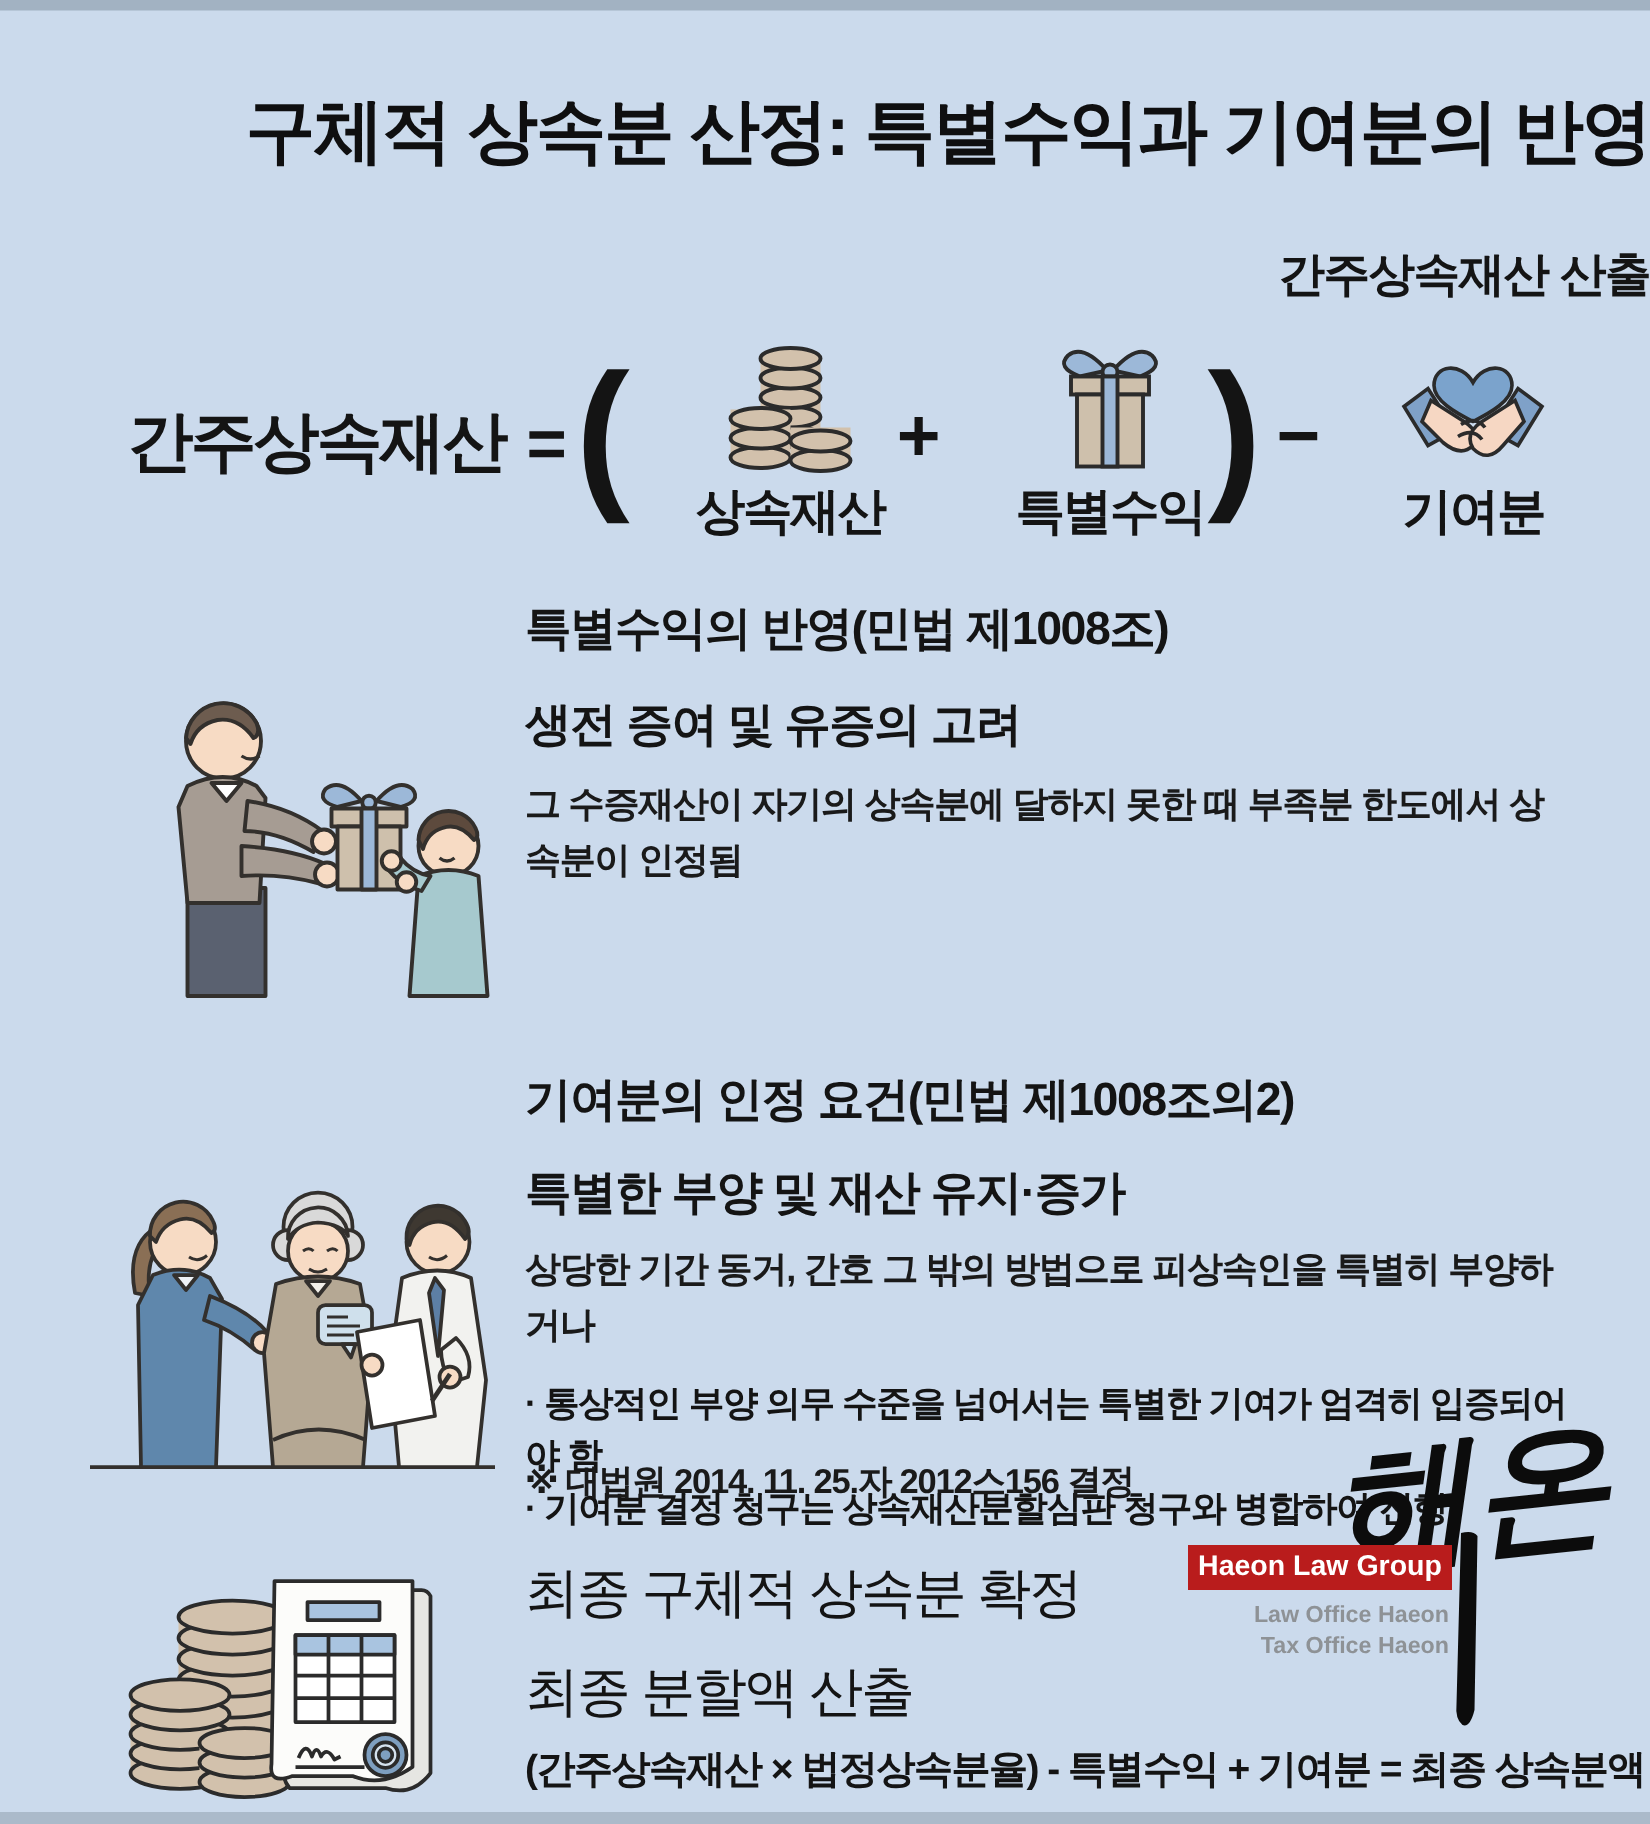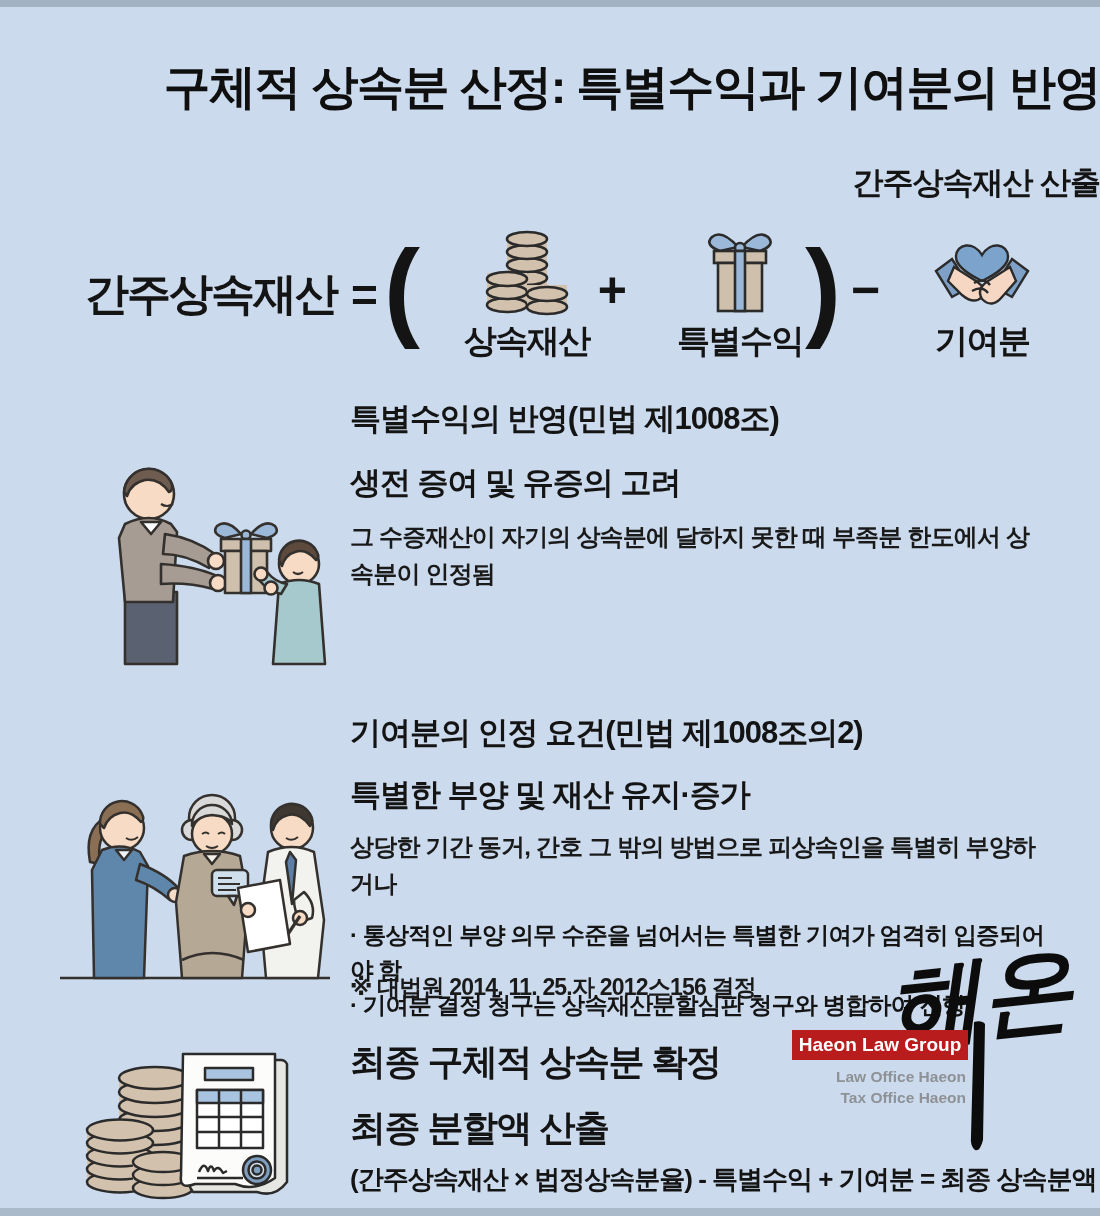--- a/index.html
+++ b/index.html
@@ -43,21 +43,21 @@
   .operand .op-icon{line-height:0;}
   .operand .op-label{font-size:33px;font-weight:900;letter-spacing:-1.5px;margin-top:2px;}
 
   .sec-heading{font-size:31px;font-weight:900;letter-spacing:-1px;}
   .sub-heading{font-size:31px;font-weight:900;letter-spacing:-1px;}
   .body-text{font-size:24px;font-weight:700;letter-spacing:-0.8px;line-height:37px;color:#1a1a1a;}
   .indent1{padding-left:112px;}
   .bullets{font-size:23.5px;font-weight:700;letter-spacing:-0.8px;line-height:35px;margin-top:15px;}
   .case-note{font-size:23px;font-weight:700;letter-spacing:-0.8px;color:#1a1a1a;}
 
-  .final-heading{font-size:36px;font-weight:700;letter-spacing:-1.5px;}
+  .final-heading{font-size:36px;font-weight:400;letter-spacing:-1.5px;}
   .final-formula{font-size:26px;font-weight:800;letter-spacing:-1px;}
 
   .brand-badge{
     left:792px;top:1030px;width:176px;height:30px;
     background:#b91c1c;color:#ffffff;
     font-size:19px;font-weight:800;
     display:flex;align-items:center;justify-content:center;
     letter-spacing:0;
   }
   .brand-subs{

